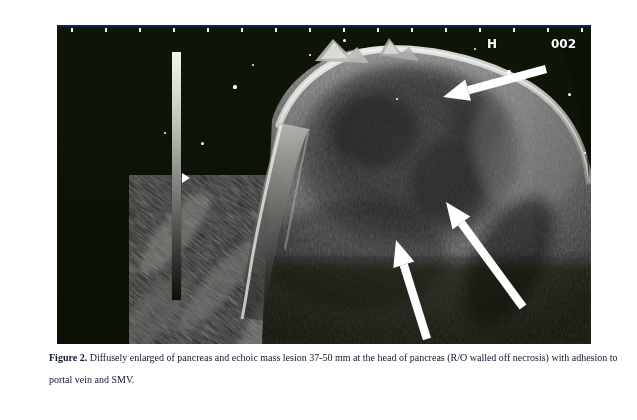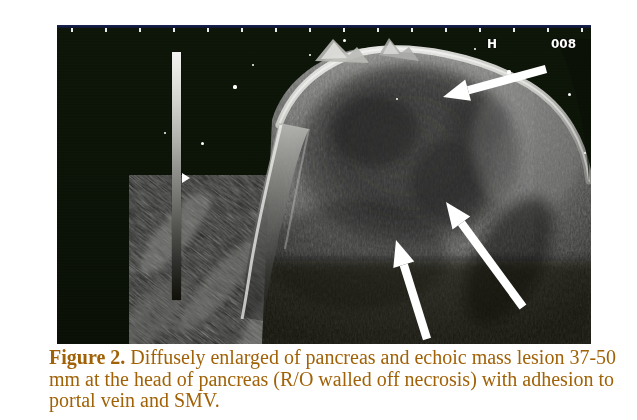--- a/index.html
+++ b/index.html
@@ -133,23 +133,23 @@
     width: 534px;
     height: 319px;
   }
 
   
   #figure-caption {
     position: absolute;
     left: 49px;
     top: 347px;
     width: 580px;
-    font-size: 20px;
+    font-size: 10px;
     line-height: 21.5px;
-    color: #a16207;
+    color: #0f172a;
     font-family: "Liberation Serif", "DejaVu Serif", serif;
   }
   #caption-label {
     font-weight: bold;
   }
 </style>
 </head>
 <body>
 
 <div id="figure-block">
@@ -308,21 +308,21 @@
         <div class="dot" style="left: 450.4px; top: 45.4px; width: 3.2px; height: 3.2px;"></div>
         <div class="dot" style="left: 510.5px; top: 67.5px; width: 3px; height: 3px;"></div>
         <div class="dot" style="left: 526.7px; top: 126.7px; width: 2.6px; height: 2.6px;"></div>
         <div class="dot" style="left: 416.8px; top: 22.8px; width: 2.4px; height: 2.4px;"></div>
       </div>
 
     <div id="grayscale-bar"></div>
     <div id="grayscale-marker"></div>
 
     <div class="overlay-text" id="label-h">H</div>
-    <div class="overlay-text" id="label-000">008</div>
+    <div class="overlay-text" id="label-000">002</div>
 
     <svg id="arrow-svg" viewBox="0 0 534 319" preserveAspectRatio="none">
         <g>
           <path d="M 487.89823677299813,39.94708527210028 L 409.9877088980916,61.12664624780302 L 412.19123535209536,69.23247570360246 L 490.10176322700187,48.05291472789972 Z" fill="#ffffff"></path>
           <path d="M 386,72 L 408.20390176866005,54.56478430739396 L 413.97504248152694,75.79433764401152 Z" fill="#ffffff"></path>
         </g>
         <g>
           <path d="M 469.38690098259394,279.51627261276445 L 407.7623562369094,195.48280250501276 L 400.9885542717215,200.4502572794839 L 462.61309901740606,284.48372738723555 Z" fill="#ffffff"></path>
           <path d="M 389,177 L 413.2459102087282,191.46152959234564 L 395.5050002999027,204.47153019215102 Z" fill="#ffffff"></path>
         </g>

